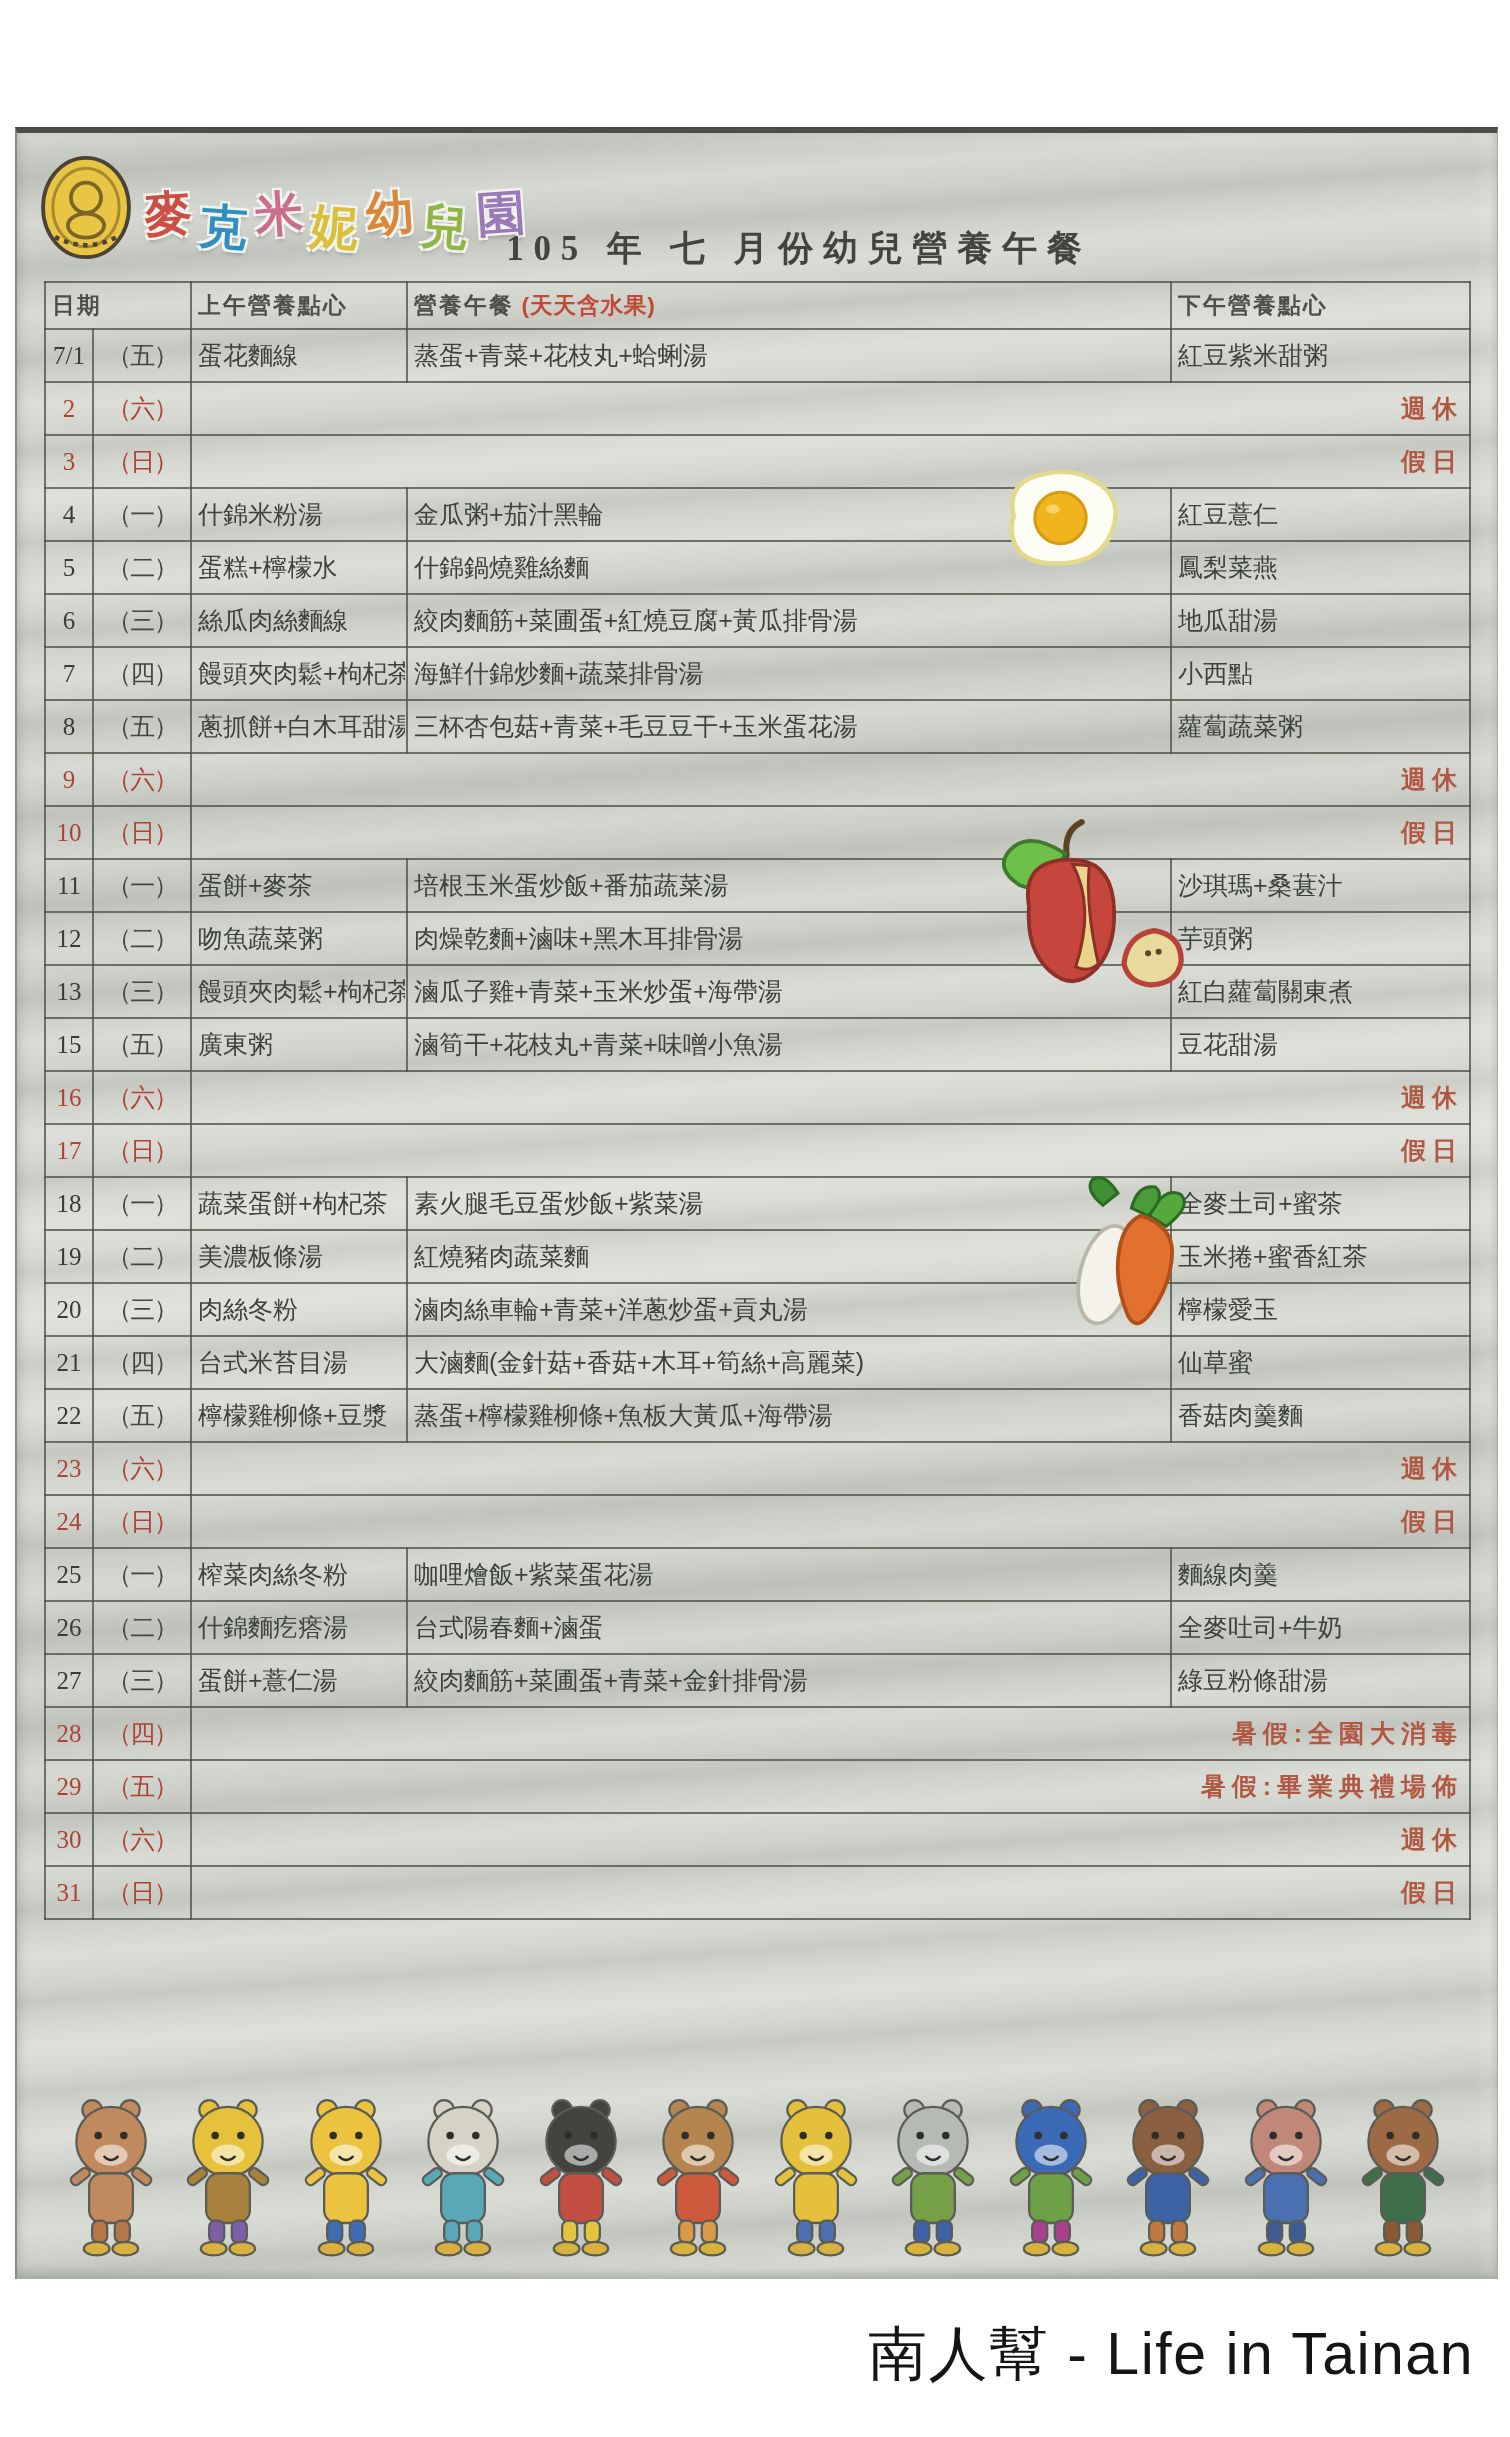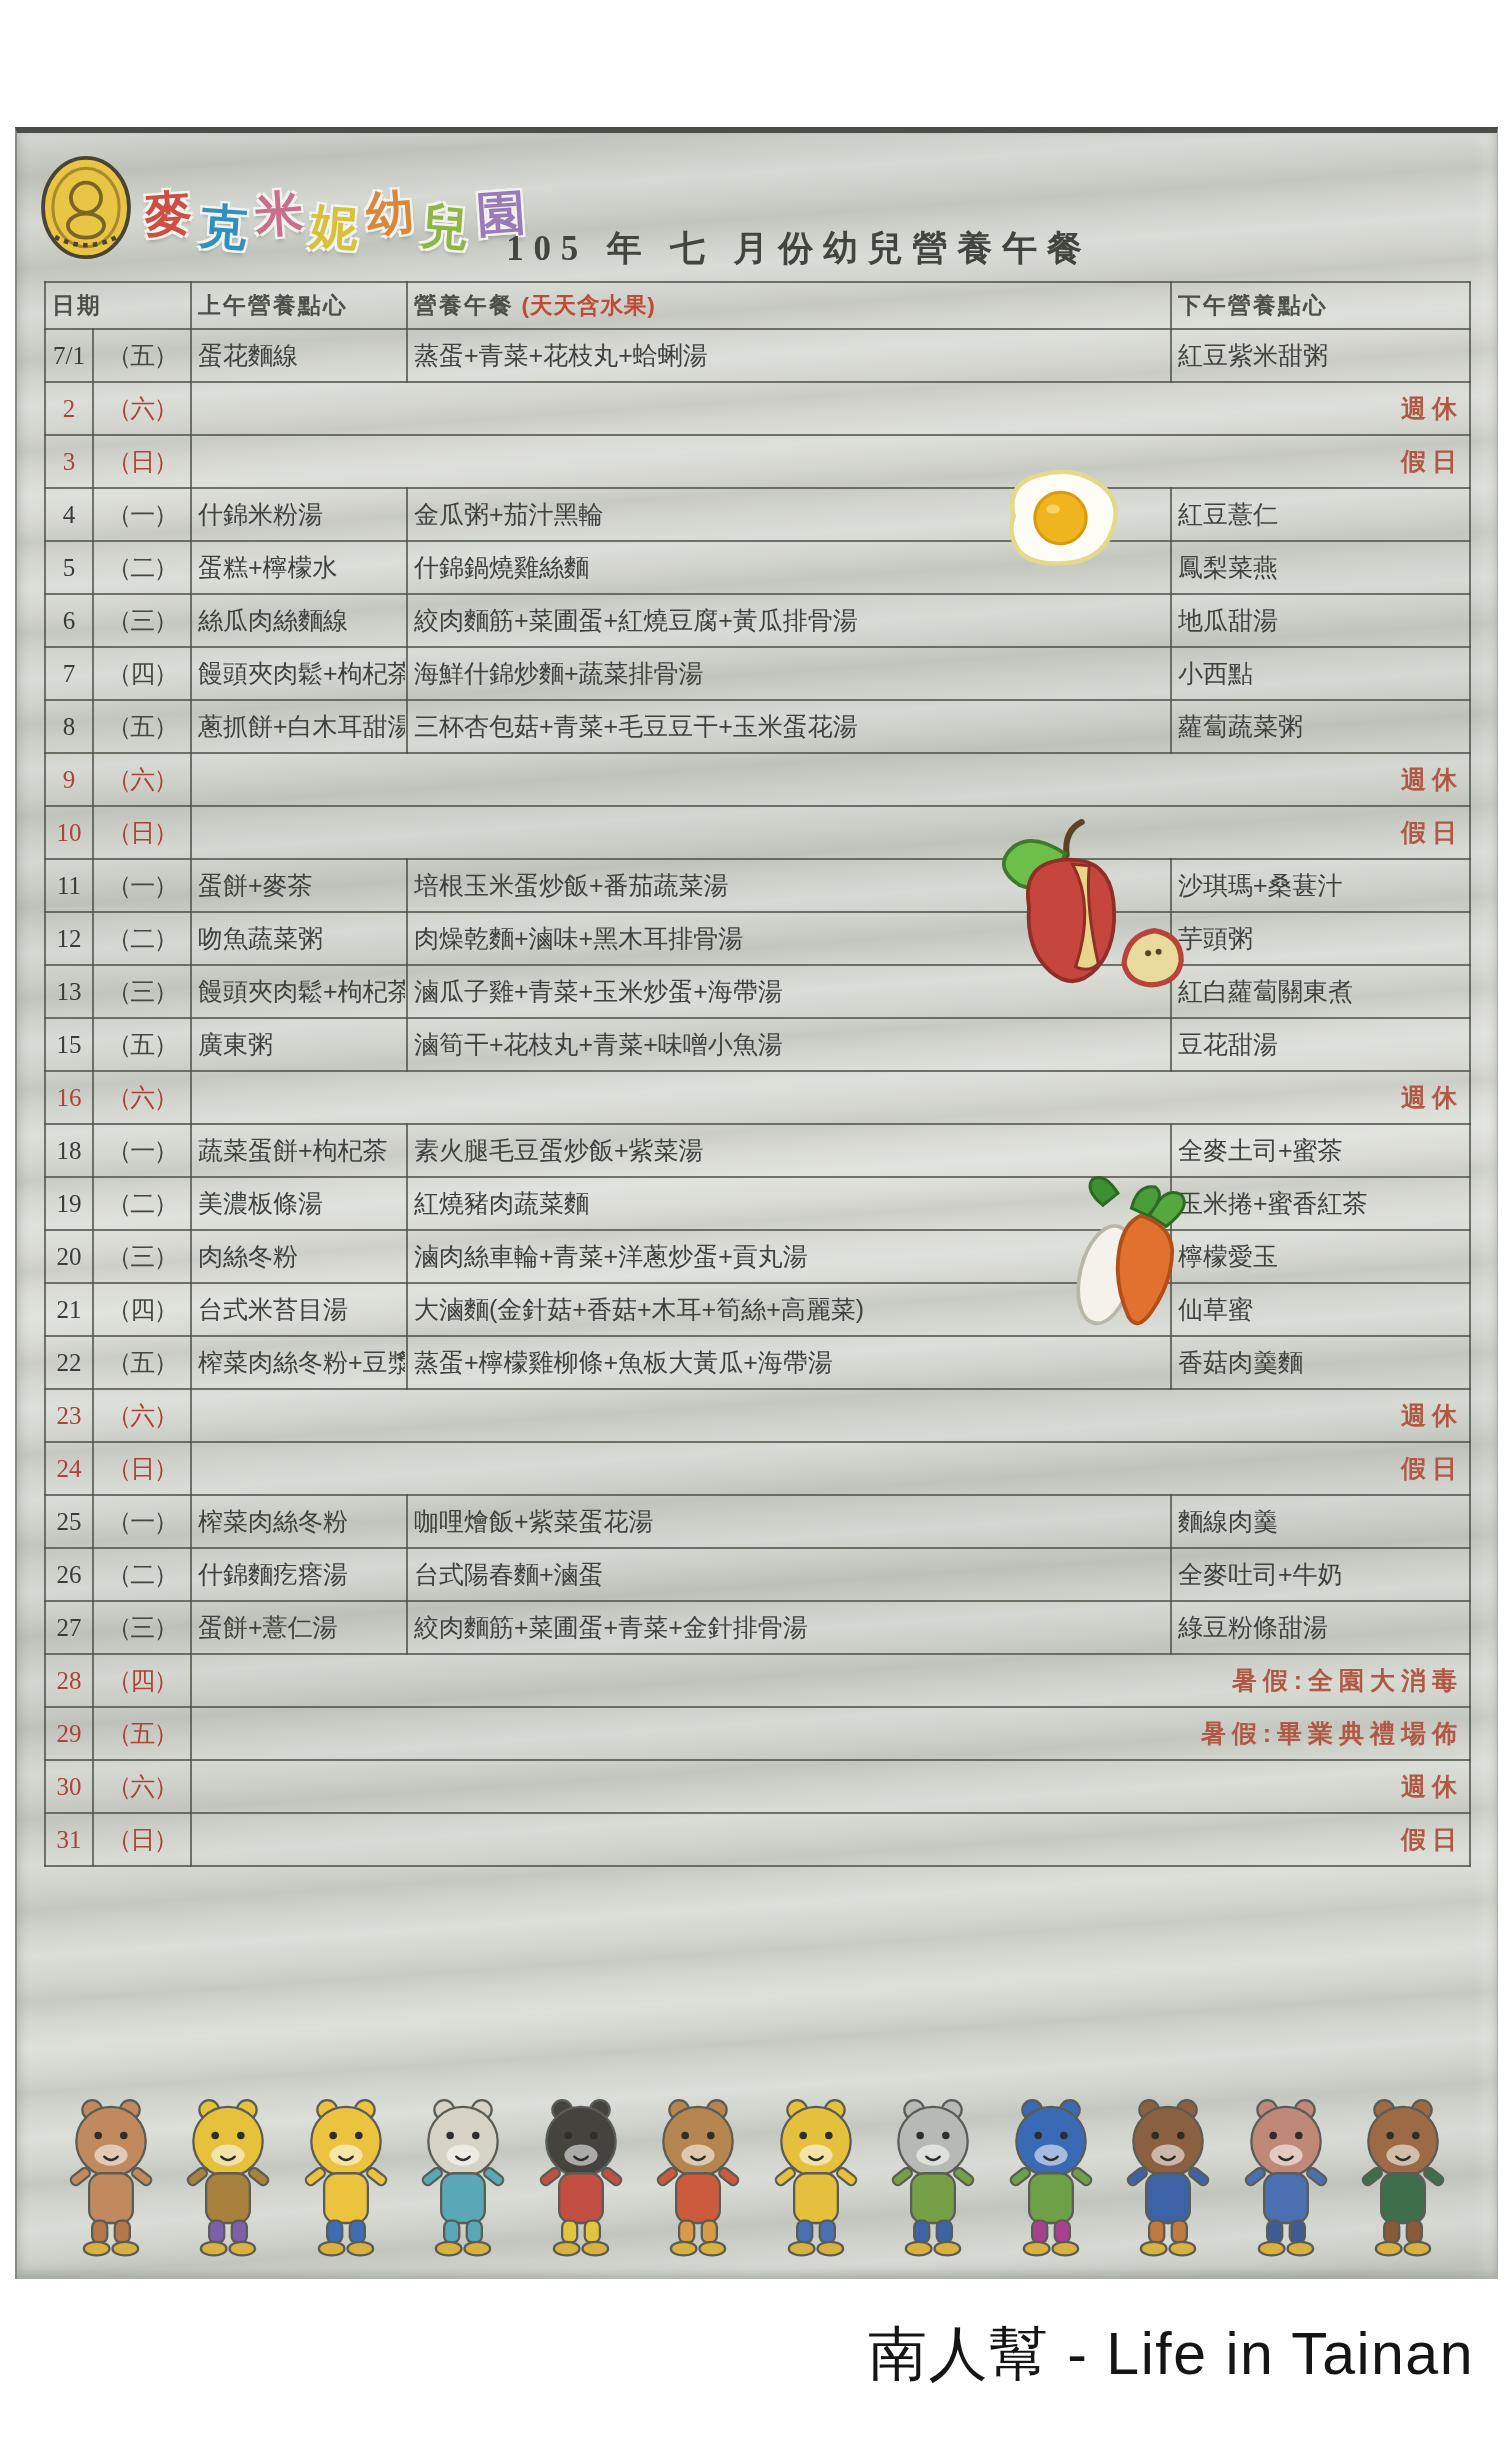--- a/index.html
+++ b/index.html
@@ -218,20 +218,25 @@
           <td class="c-wd">（五）</td>
           <td class="c-morning">廣東粥</td>
           <td class="c-lunch">滷筍干+花枝丸+青菜+味噌小魚湯</td>
           <td class="c-pm">豆花甜湯</td>
         </tr>
         <tr class="holiday">
           <td class="c-date">16</td>
           <td class="c-wd">（六）</td>
           <td class="c-note" colspan="3">週休</td>
         </tr>
+        <tr class="holiday">
+          <td class="c-date">17</td>
+          <td class="c-wd">（日）</td>
+          <td class="c-note" colspan="3">假日</td>
+        </tr>
         <tr>
           <td class="c-date">18</td>
           <td class="c-wd">（一）</td>
           <td class="c-morning">蔬菜蛋餅+枸杞茶</td>
           <td class="c-lunch">素火腿毛豆蛋炒飯+紫菜湯</td>
           <td class="c-pm">全麥土司+蜜茶</td>
         </tr>
         <tr>
           <td class="c-date">19</td>
           <td class="c-wd">（二）</td>
@@ -249,21 +254,21 @@
         <tr>
           <td class="c-date">21</td>
           <td class="c-wd">（四）</td>
           <td class="c-morning">台式米苔目湯</td>
           <td class="c-lunch">大滷麵(金針菇+香菇+木耳+筍絲+高麗菜)</td>
           <td class="c-pm">仙草蜜</td>
         </tr>
         <tr>
           <td class="c-date">22</td>
           <td class="c-wd">（五）</td>
-          <td class="c-morning">榨菜肉絲冬粉+豆漿</td>
+          <td class="c-morning">檸檬雞柳條+豆漿</td>
           <td class="c-lunch">蒸蛋+檸檬雞柳條+魚板大黃瓜+海帶湯</td>
           <td class="c-pm">香菇肉羹麵</td>
         </tr>
         <tr class="holiday">
           <td class="c-date">23</td>
           <td class="c-wd">（六）</td>
           <td class="c-note" colspan="3">週休</td>
         </tr>
         <tr class="holiday">
           <td class="c-date">24</td>

